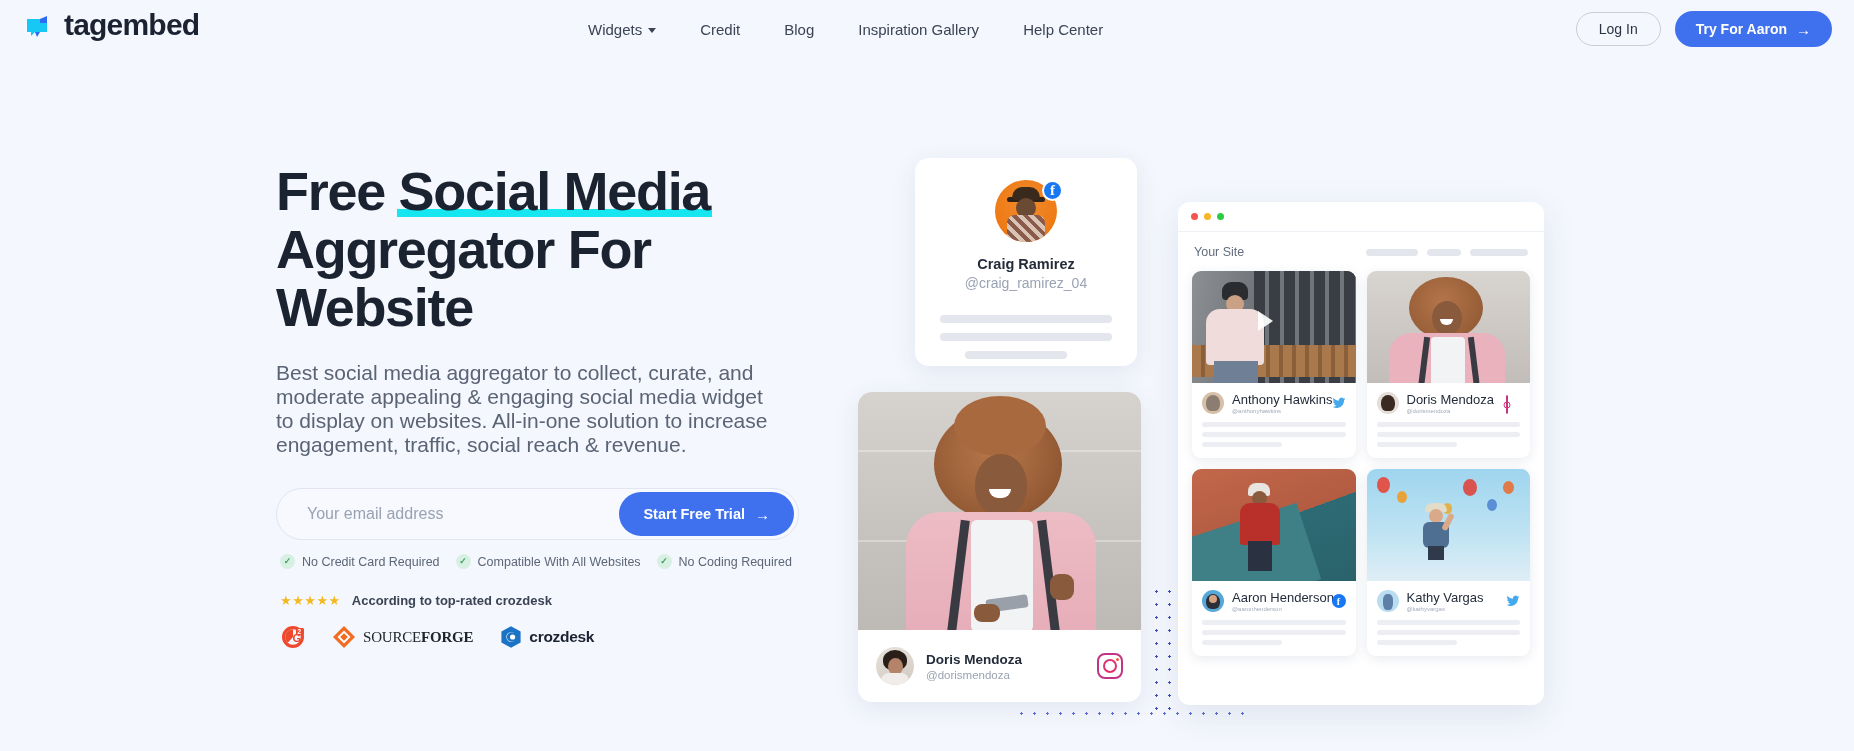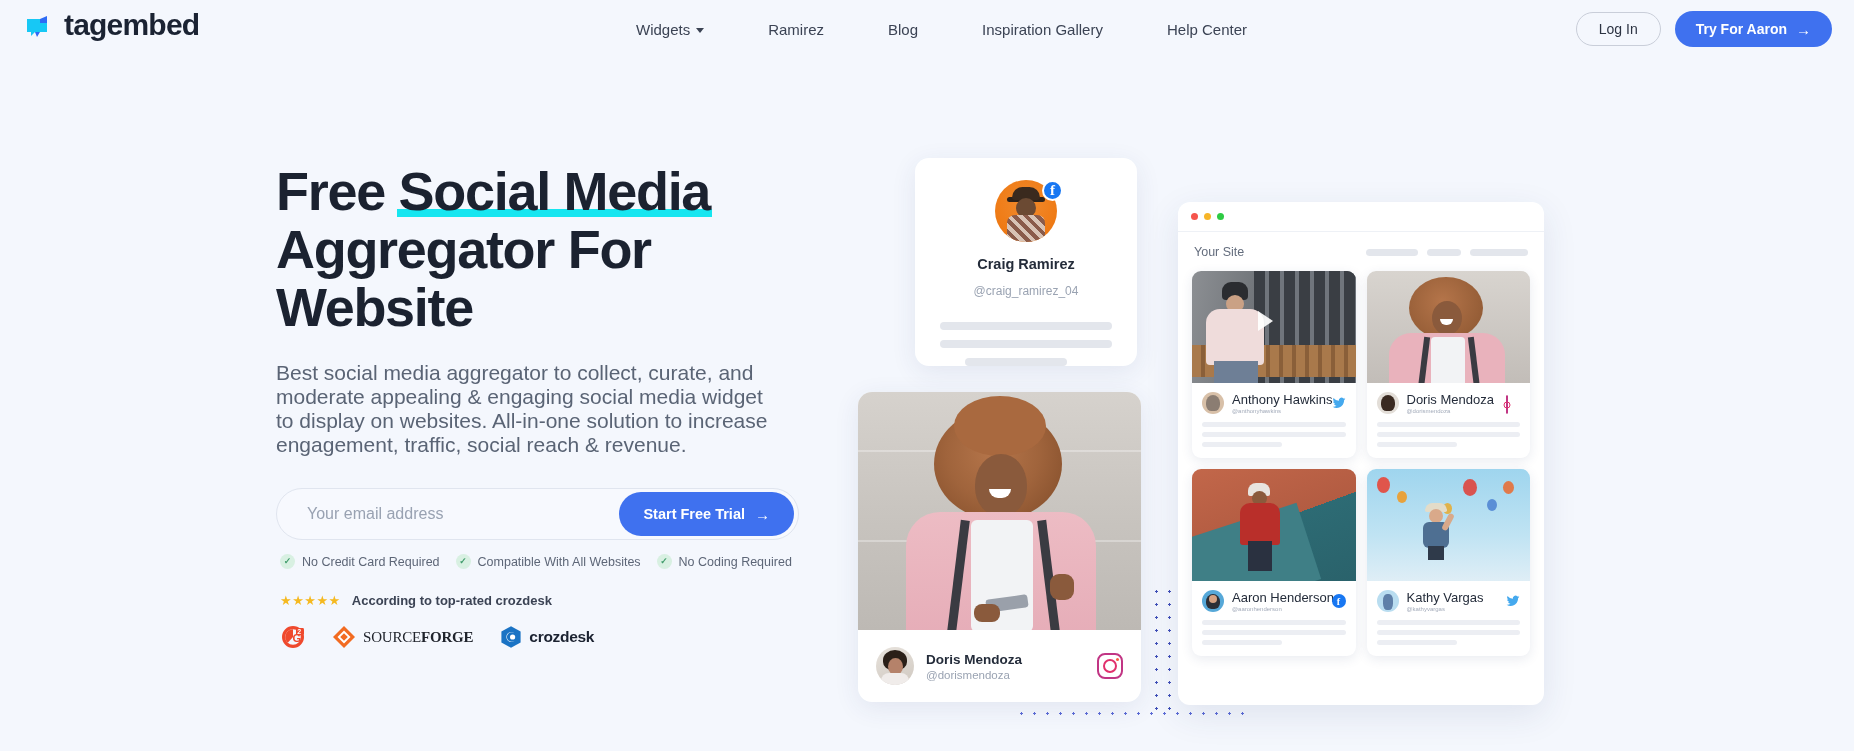--- a/index.html
+++ b/index.html
@@ -13,21 +13,21 @@
 
   
   .header {
     position: absolute; top: 0; left: 0; width: 1854px; height: 58px;
     display: flex; align-items: center;
   }
   .logo-wrap { position: absolute; left: 24px; top: 8px; display: flex; align-items: center; gap: 9px; }
   .logo-mark { width: 31px; height: 31px; position: relative; }
   .logo-text { font-size: 30px; font-weight: 700; color: #1b2333; letter-spacing: -0.8px; }
 
-  .nav { position: absolute; left: 636px; top: 0; height: 58px; display: flex; align-items: center; gap: 64px; }
+  .nav { position: absolute; left: 588px; top: 0; height: 58px; display: flex; align-items: center; gap: 44px; }
   .nav-item {
     font-size: 15px; color: #3b4354; cursor: pointer; display: flex; align-items: center; gap: 6px;
     white-space: nowrap;
   }
   .caret { width: 0; height: 0; border-left: 4.5px solid transparent; border-right: 4.5px solid transparent; border-top: 5px solid #3b4354; display:inline-block; margin-top:2px;}
 
   .header-actions { position: absolute; right: 22px; top: 11px; display: flex; align-items: center; gap: 14px; }
   .btn-login {
     border: 1px solid #c9ced9; border-radius: 30px; background: transparent;
     padding: 8px 22px; font-size: 14px; color: #2c3342; cursor: pointer; font-family: inherit;
@@ -120,21 +120,21 @@
   .av-brim{ position:absolute; left:12px; top:17px; width:38px; height:5px; background:#2e2219; border-radius:4px;}
   .av-face{ position:absolute; left:21px; top:18px; width:20px; height:20px; background:#6b4a33; border-radius:50%;}
   .av-body{ position:absolute; left:12px; top:35px; width:38px; height:30px; background:repeating-linear-gradient(45deg,#8a5b4a 0 4px,#d8c3b5 4px 8px); border-radius:8px 8px 0 0;}
   .badge-fb {
     position: absolute; right: -6px; top: 0px; width: 21px; height: 21px; border-radius: 50%;
     background: #1877f2; color: #fff; font-size: 15px; font-weight: 700;
     display: flex; align-items: center; justify-content: center;
     border: 2px solid #fff; font-family: "Liberation Serif", serif;
   }
   .craig-name { margin-top: 14px; font-size: 14.5px; font-weight: 700; color: #242c3a; }
-  .craig-handle { margin-top: 12px; font-size: 12px; color: #9aa3b2; }
+  .craig-handle { margin-top: 3px; font-size: 14px; color: #9aa3b2; }
   .skel { background: #e3e6ec; border-radius: 4px; height: 8px; margin: 0 auto; }
   .sk1 { width: 172px; margin-top: 24px; }
   .sk2 { width: 172px; margin-top: 10px; }
   .sk3 { width: 102px; margin-top: 10px; margin-right: 70px; }
 
   
   .card-doris {
     position: absolute; left: 858px; top: 392px; width: 283px; height: 310px;
     background: #fff; border-radius: 14px; box-shadow: 0 6px 26px rgba(40,60,110,.09);
     overflow: hidden;
@@ -289,21 +289,21 @@
       </span>
       <span class="logo-text">tagembed</span>
     </div>
 
     <div class="nav">
       <div class="nav-item">
         <span>Widgets</span>
         <span class="caret"></span>
       </div>
       <div class="nav-item">
-        <span>Ramirez</span>
+        <span>Credit</span>
       </div>
       <div class="nav-item">
         <span>Blog</span>
       </div>
       <div class="nav-item">
         <span>Inspiration Gallery</span>
       </div>
       <div class="nav-item">
         <span>Help Center</span>
       </div>

